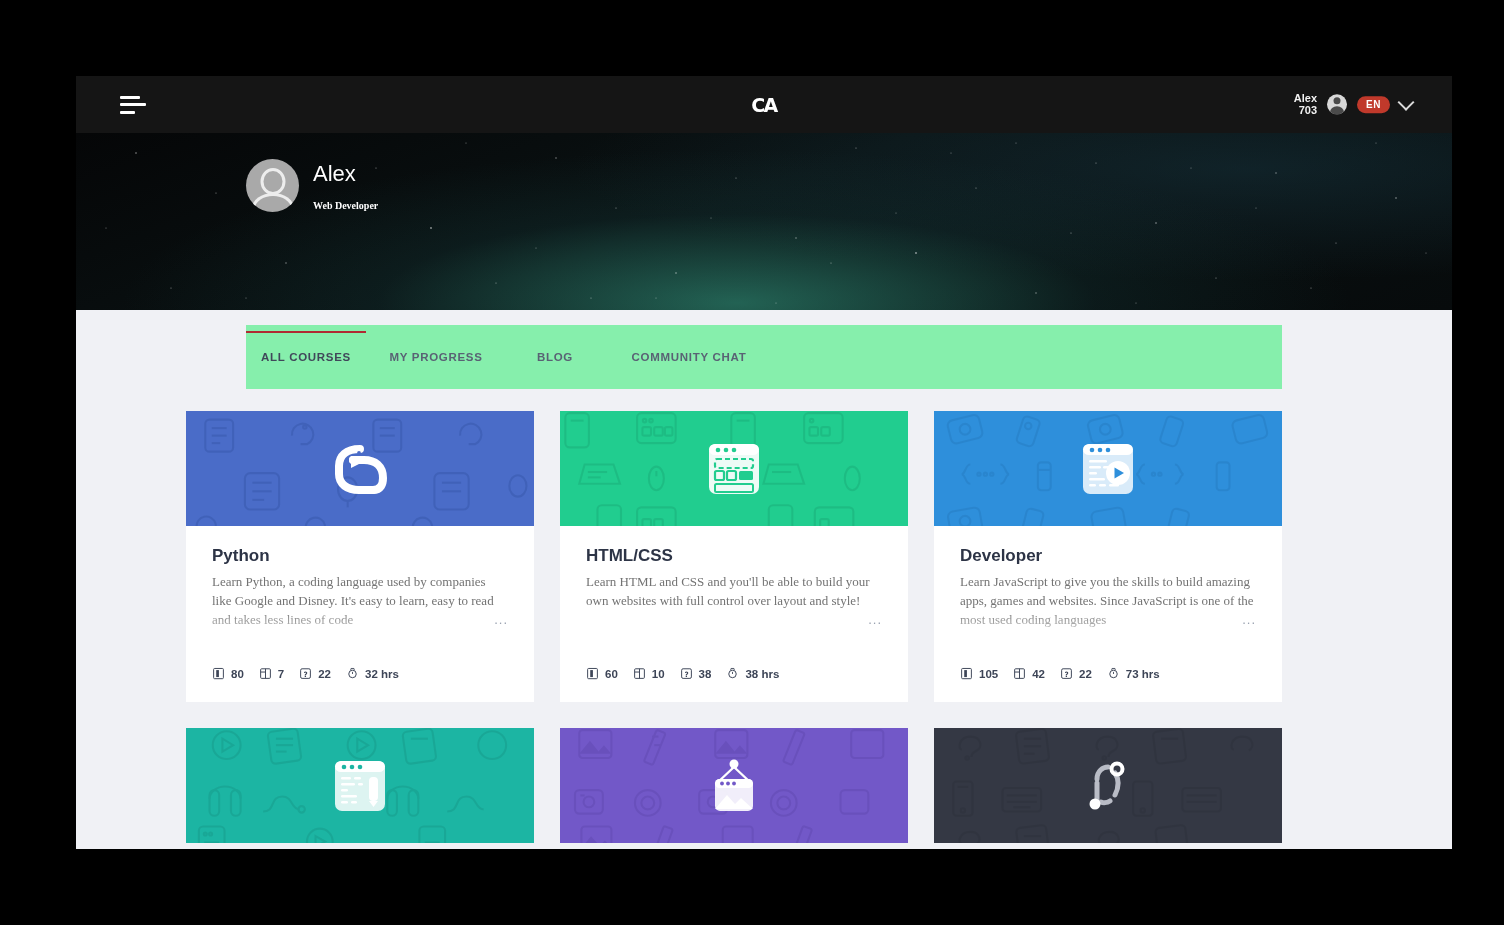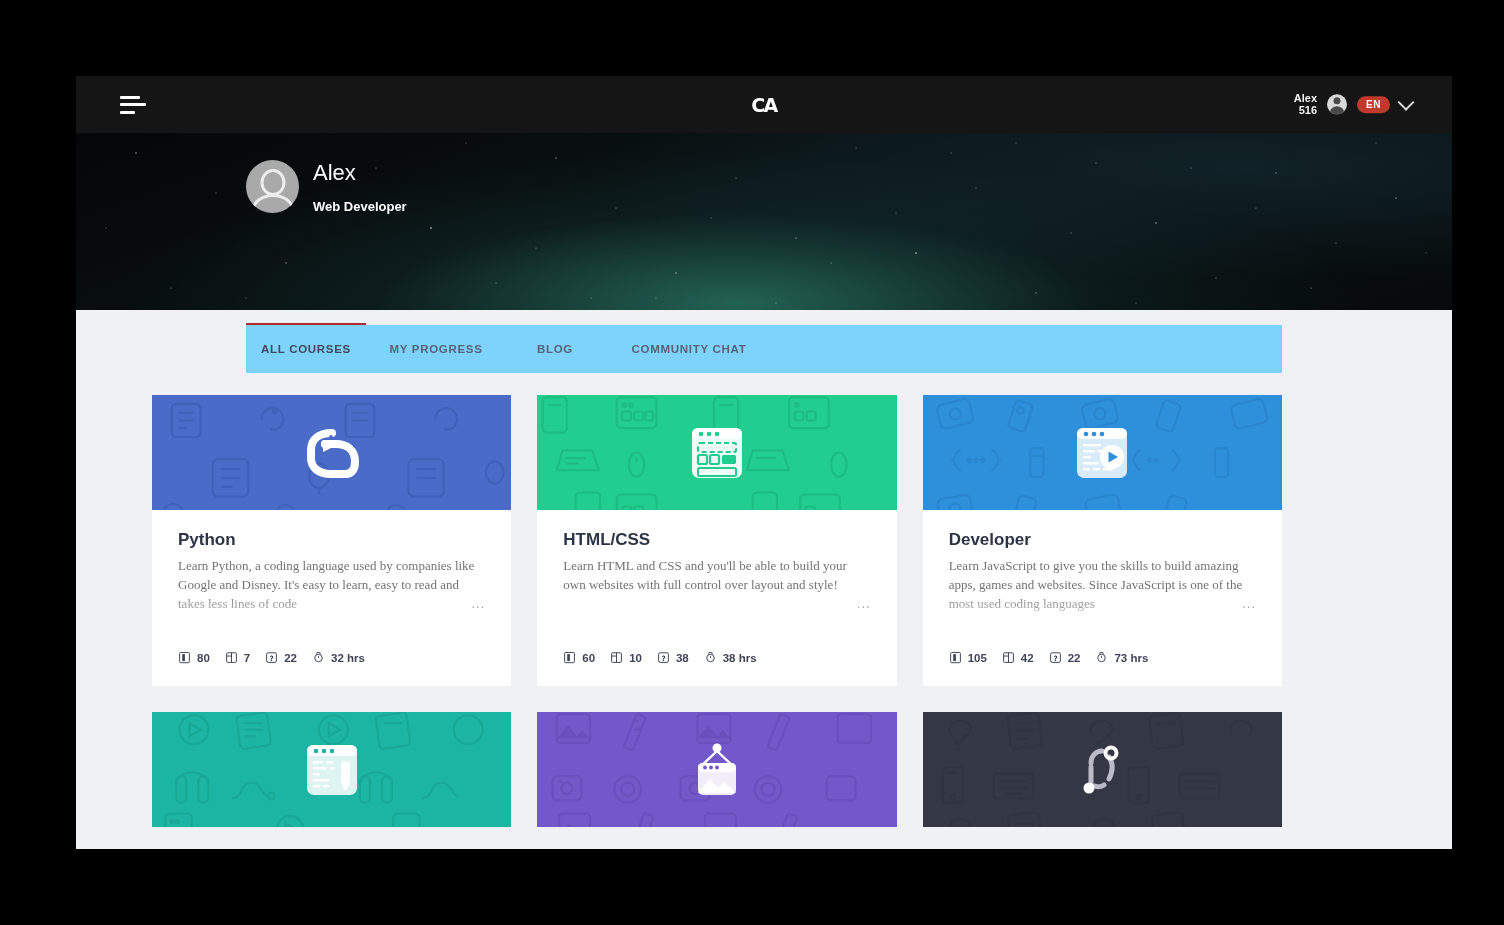--- a/index.html
+++ b/index.html
@@ -86,50 +86,50 @@
   }
   .avatar-big::before {
     content:''; position:absolute; left:50%; top:9px; transform:translateX(-50%);
     width:19px; height:21px; border-radius:50%; border:3px solid #ededed; background:transparent;
   }
   .avatar-big::after {
     content:''; position:absolute; left:50%; top:34px; transform:translateX(-50%);
     width:36px; height:28px; border-radius:50% 50% 0 0; border:3px solid #ededed; border-bottom:none; background:transparent;
   }
   #profile-name { color:#fff; font-size:22px; font-weight:400; line-height:1.25; }
-  #profile-role { color:#fff; font-size:13px; font-weight:bold; margin-top:12px; }
+  #profile-role { color:#fff; font-size:10px; font-weight:bold; margin-top:12px;font-family:Liberation Serif, serif; }
 
   #hero-actions { position:absolute; right:184px; top:28px; display:flex; gap:10px; }
   .ghost-btn {
     border:1px solid #b9bec2; border-radius:4px; background:transparent;
     color:#fff; font-size:11px; font-weight:bold; letter-spacing:.9px;
     padding:9px 16px; cursor:pointer; font-family:"Liberation Sans", sans-serif;
   }
 
   
   #content { background:#f0f1f5; height:539px; padding: 0; position:relative; }
 
   #tabs-wrap { padding: 15px 170px 0 170px; }
   #tabs {
-    background:#7dd3fc; height:48px; display:flex; align-items:center;
+    background:#86efac; height:64px; display:flex; align-items:center;
     padding-left: 0; position:relative;
   }
   .tab {
     font-size:11.5px; font-weight:bold; letter-spacing:.7px; color:#596274;
     padding: 0 0; cursor:pointer; position:relative; height:48px;
     display:flex; align-items:center; justify-content:center;
   }
   .tab.active { color:#40485a; }
   .tab.active::before {
     content:''; position:absolute; left:0; right:0; top:-2px; height:2px; background:#b02a32;
   }
 
   
   #grid {
-    padding: 22px 170px 0 76px;
+    padding: 22px 170px 0 110px;
     display:grid; grid-template-columns: repeat(3, 1fr); gap: 26px;
   }
   .card { background:#fff; overflow:hidden; cursor:pointer; }
   .thumb { height:115px; position:relative; overflow:hidden;
            display:flex; align-items:center; justify-content:center; }
   .thumb .pattern { position:absolute; inset:0; opacity:.16; }
   .thumb .glyph { position:relative; z-index:2; }
 
   .card-body { padding: 20px 26px 0 26px; }
   .card-title { font-size:17px; font-weight:bold; color:#2d3446; margin-bottom:7px; }
@@ -156,21 +156,21 @@
         <i></i>
           <i></i>
           <i></i>
       </div>
 
       <div id="logo">CA</div>
 
       <div id="topbar-right">
         <div class="user-mini">
           <span>Alex</span>
-          <span>516</span>
+          <span>703</span>
         </div>
         <div class="avatar-mini"></div>
         <div class="lang-pill">EN</div>
         <div class="chev"></div>
       </div>
     </div>
 
     <div id="hero">
       <svg id="stars" viewBox="0 0 1376 177" preserveAspectRatio="none">
         <g fill="#ffffff">

